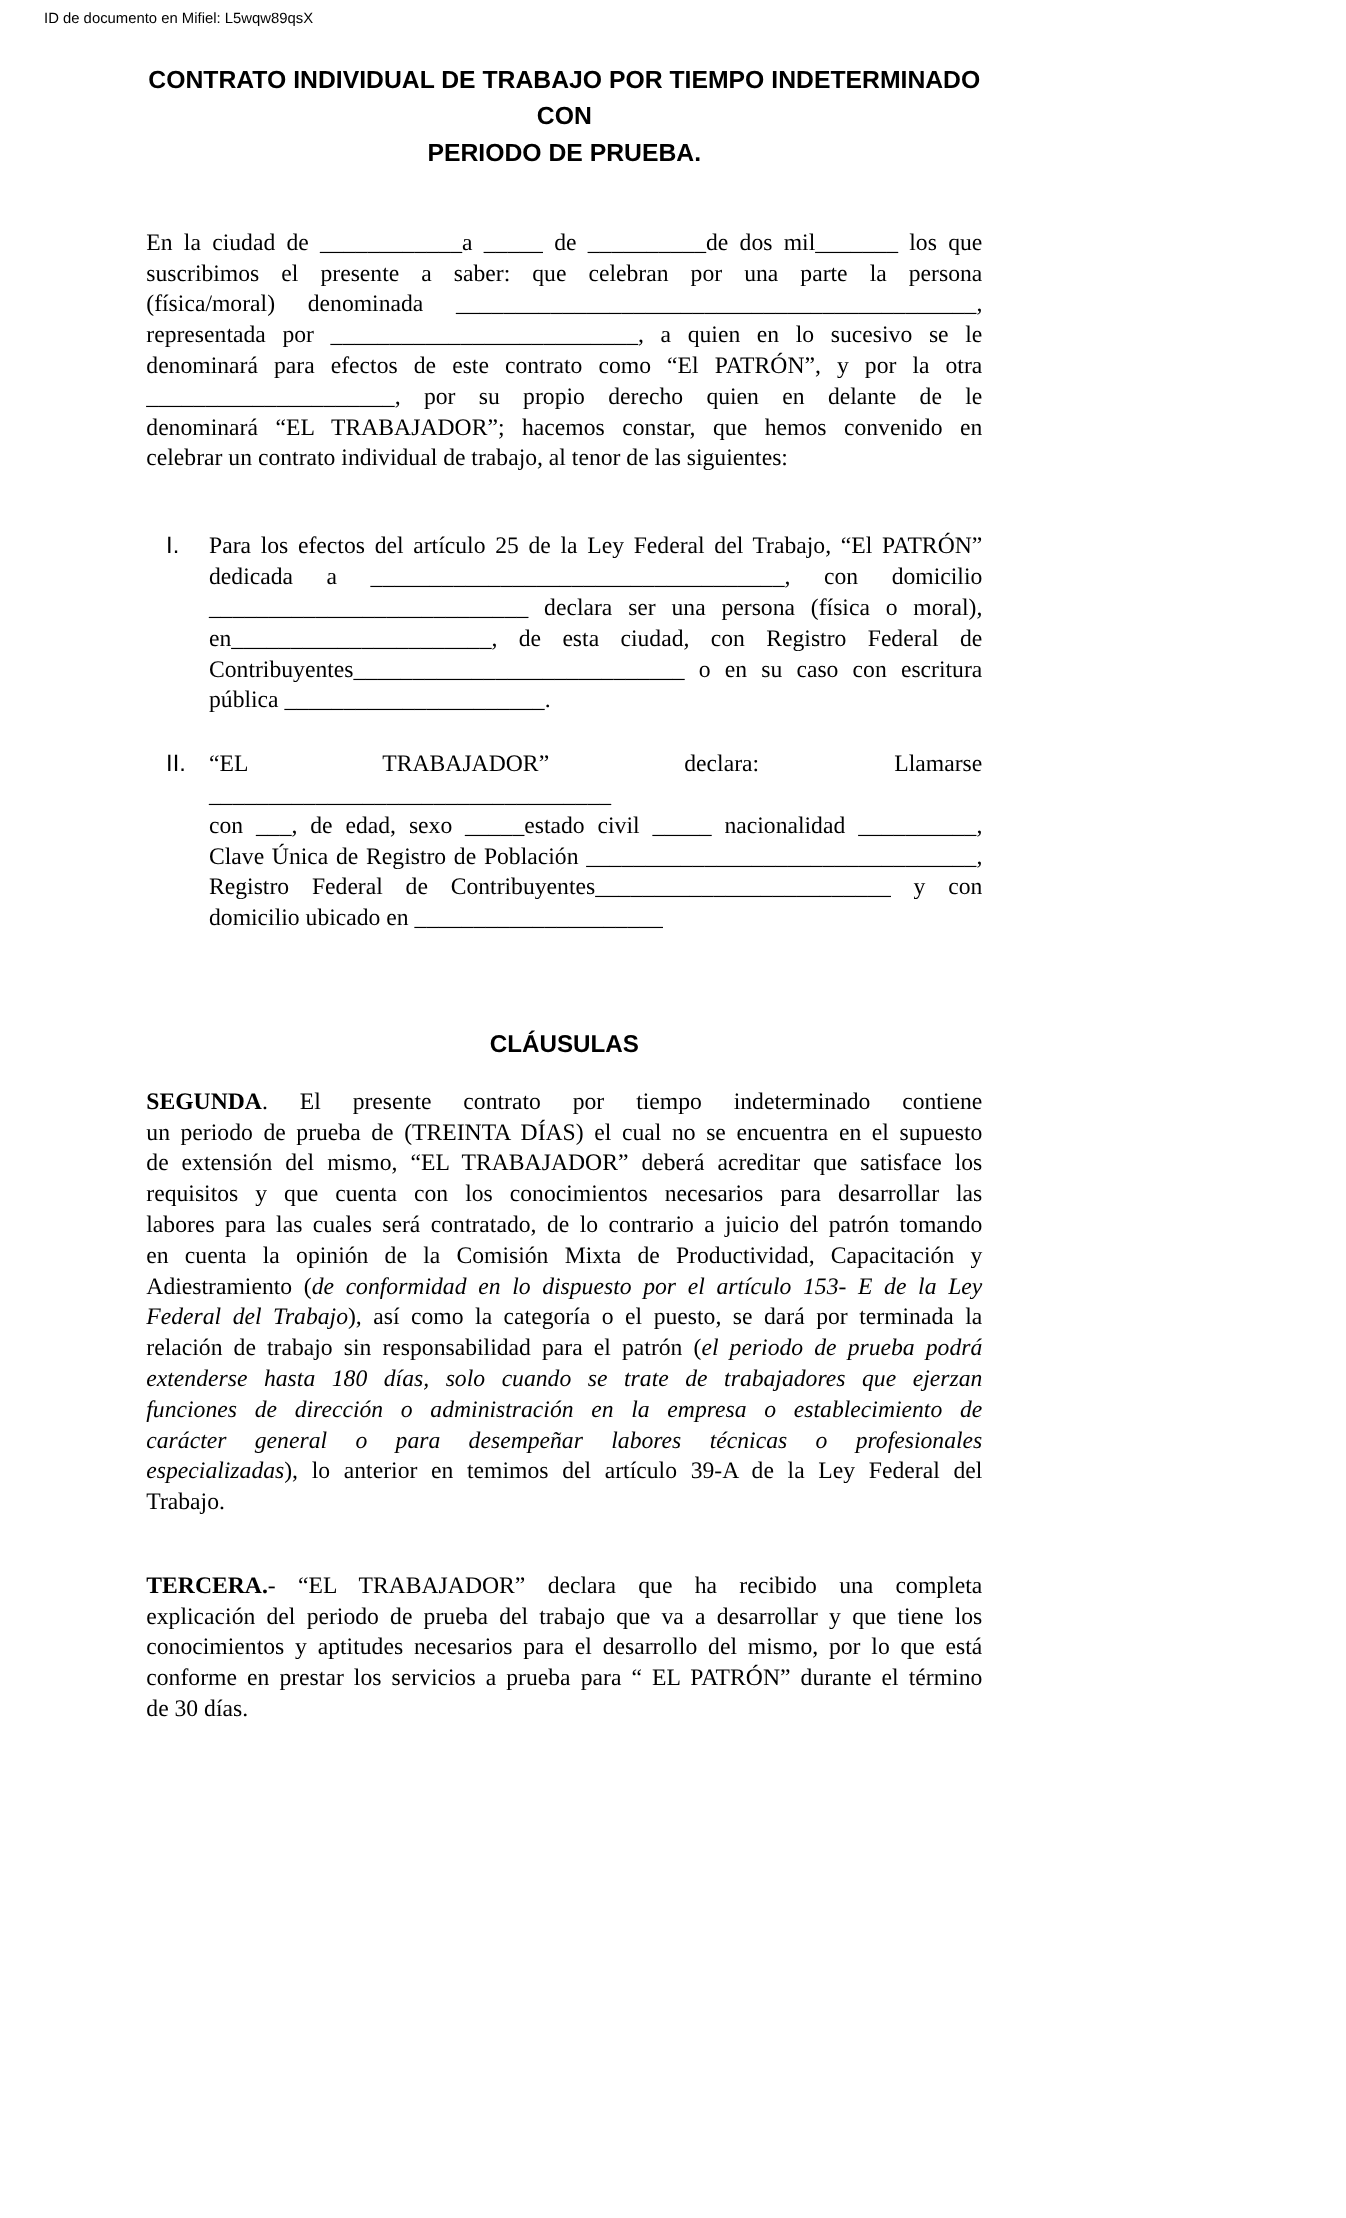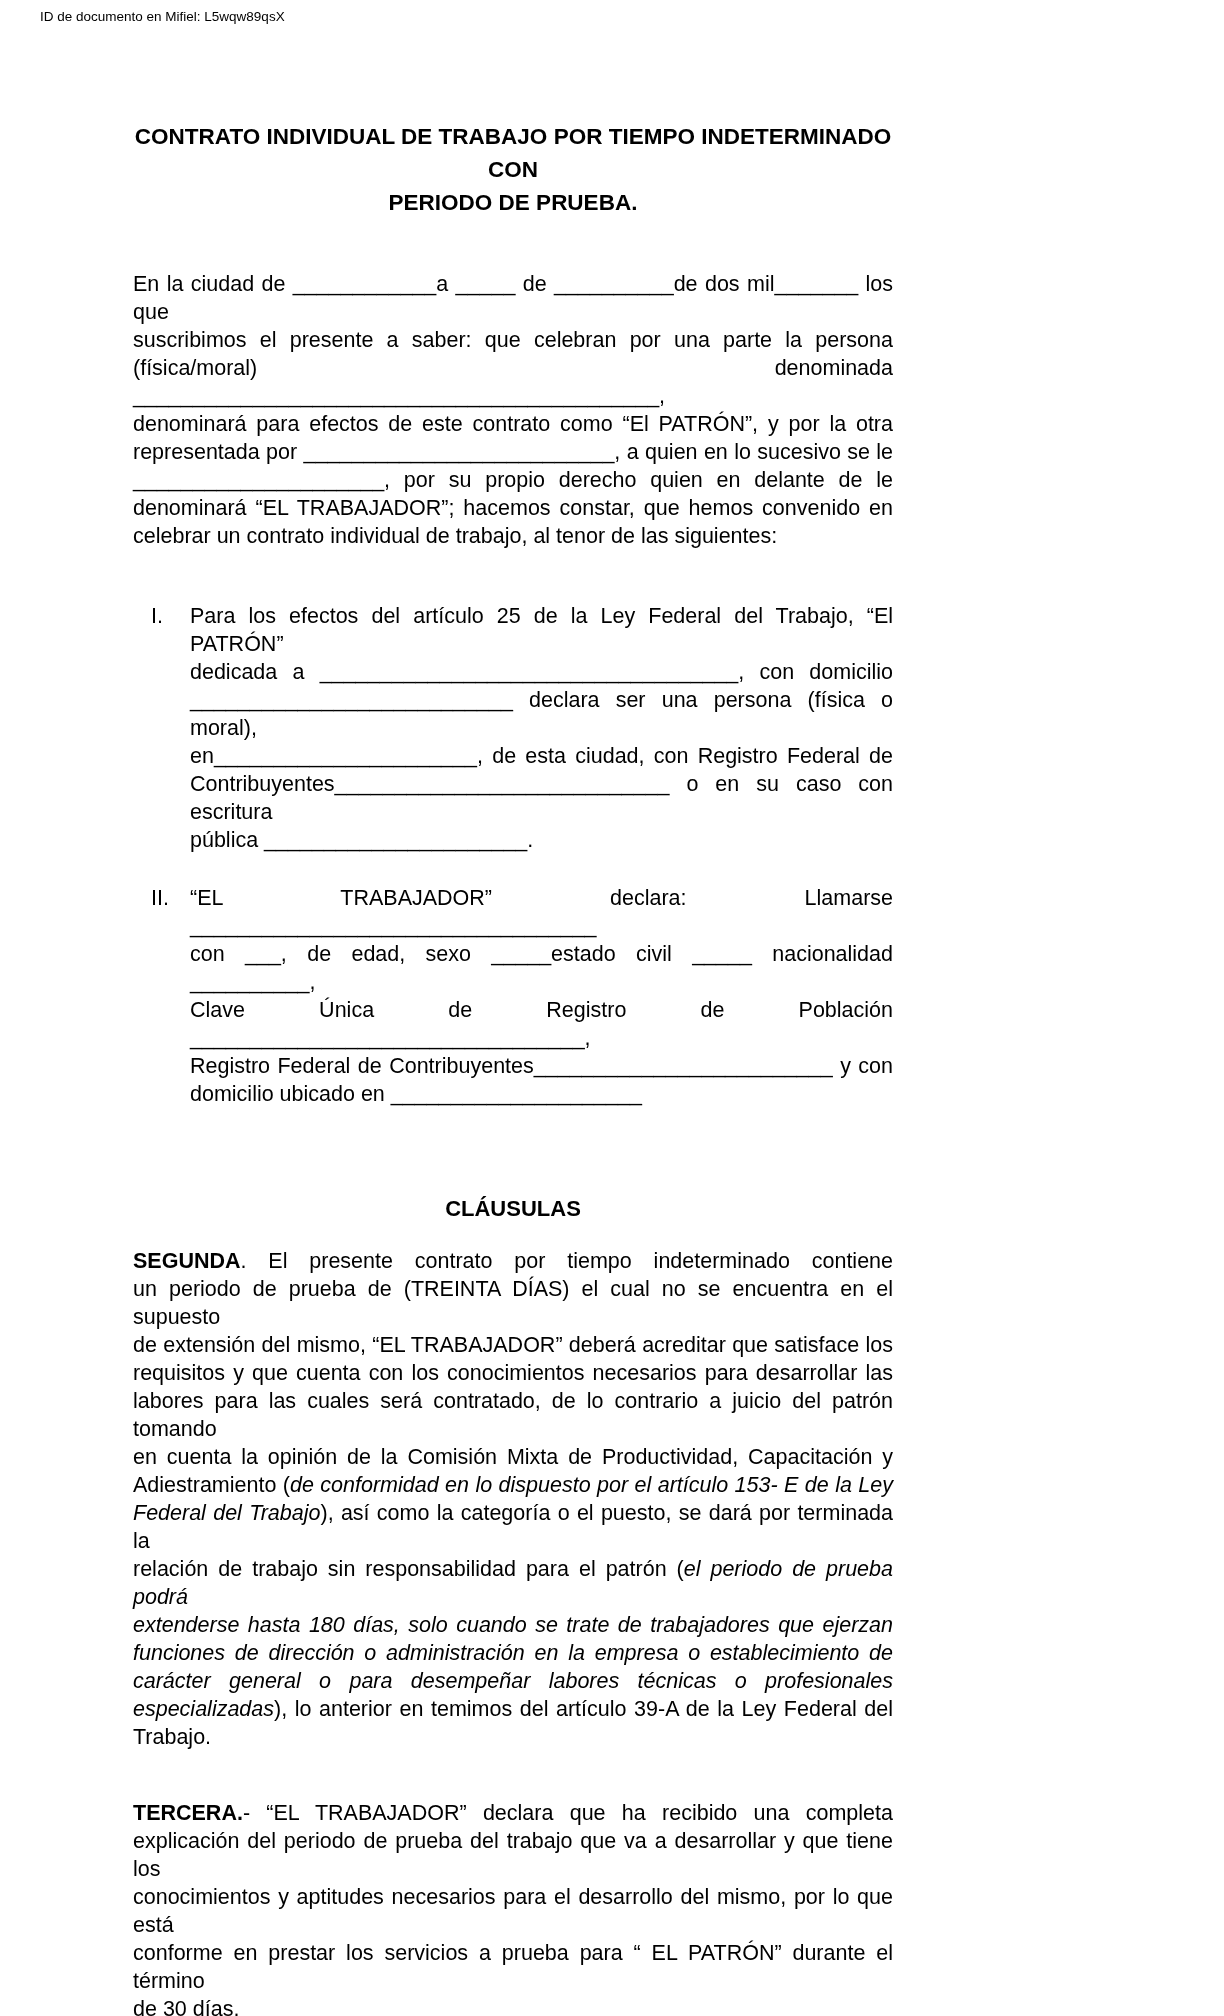--- a/index.html
+++ b/index.html
@@ -17,37 +17,38 @@
   }
   .doc-id {
     position: absolute;
     top: 8px;
     left: 40px;
     font-size: 13.5px;
     line-height: 17px;
   }
   .block { margin-left: 133px; margin-right: 131px; }
   .title {
-    margin-top: 120px;
+    margin-top: 56px;
     font-weight: bold;
     font-size: 22.5px;
     line-height: 33px;
   }
   .center .line { text-align: center; }
   .heading {
     font-weight: bold;
     font-size: 22px;
     line-height: 28px;
   }
   .heading-declaraciones { margin-top: 51px; }
   .heading-clausulas { margin-top: 87px; }
   .intro { margin-top: 51px; }
   .para .line {
     text-align: justify;
     text-align-last: justify;
+    font-family: Liberation Serif, serif;
   }
   .para .line:last-child { text-align-last: left; }
   .decl-item { position: relative; padding-left: 57px; }
   .decl-1 { margin-top: 52px; }
   .decl-2 { margin-top: 30px; }
   .numeral { position: absolute; left: 18px; top: 0; }
   .clause-primera { margin-top: 52px; }
   .clause-segunda { margin-top: 24px; }
   .clause-tercera { margin-top: 48px; }
   .b { font-weight: bold; }
@@ -62,22 +63,22 @@
 
   <div class="block title center">
       <div class="line"><span>CONTRATO INDIVIDUAL DE TRABAJO POR TIEMPO INDETERMINADO CON</span></div>
       <div class="line"><span>PERIODO DE PRUEBA.</span></div>
     </div>
 
   <div class="block para intro">
       <div class="line"><span>En la ciudad de ____________a _____ de __________de dos mil_______ los que</span></div>
       <div class="line"><span>suscribimos el presente a saber: que celebran por una parte la persona</span></div>
       <div class="line"><span>(física/moral) denominada ____________________________________________,</span></div>
+      <div class="line"><span>representada por __________________________, a quien en lo sucesivo se le</span></div>
       <div class="line"><span>denominará para efectos de este contrato como “El PATRÓN”, y por la otra</span></div>
-      <div class="line"><span>representada por __________________________, a quien en lo sucesivo se le</span></div>
       <div class="line"><span>_____________________, por su propio derecho quien en delante de le</span></div>
       <div class="line"><span>denominará “EL TRABAJADOR”; hacemos constar, que hemos convenido en</span></div>
       <div class="line"><span>celebrar un contrato individual de trabajo, al tenor de las siguientes:</span></div>
     </div>
 
 
   <div class="block decl-item decl-1">
     <span class="numeral">I.</span>
     <div class="para">
         <div class="line"><span>Para los efectos del artículo 25 de la Ley Federal del Trabajo, “El PATRÓN”</span></div>

